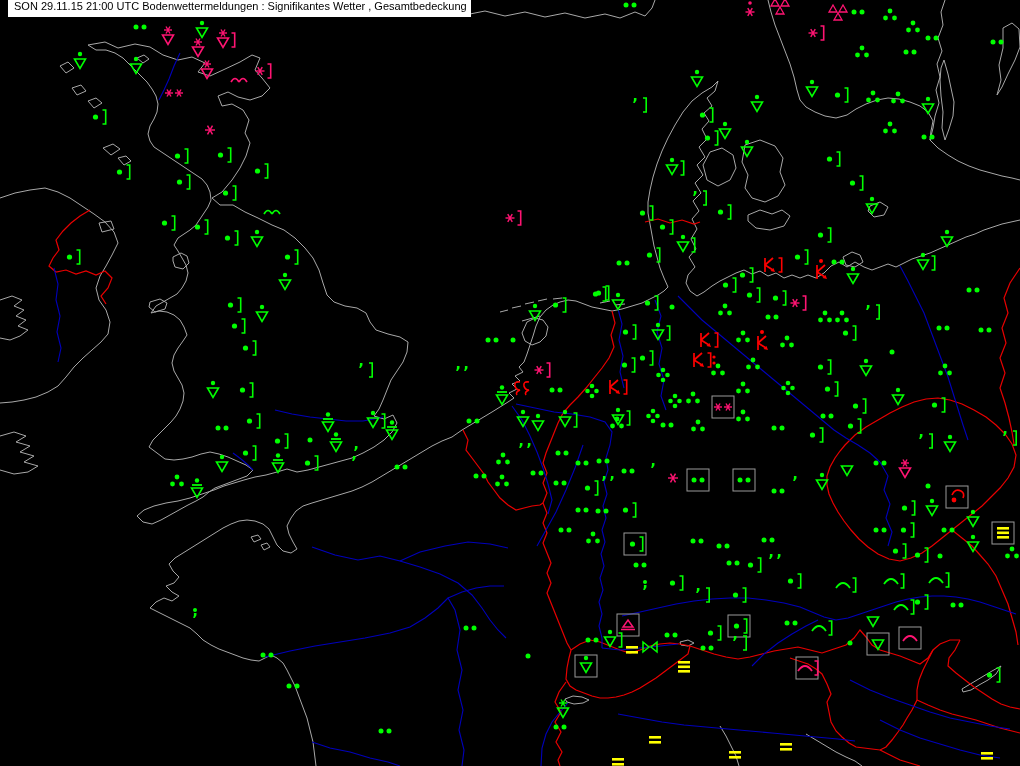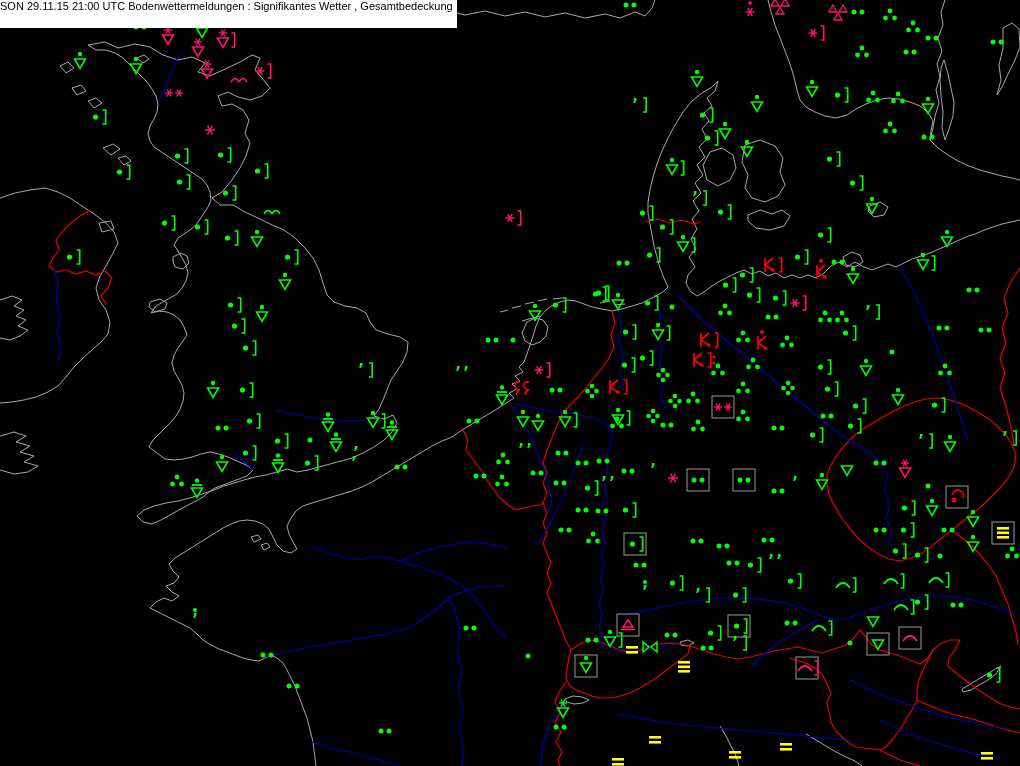--- a/index.html
+++ b/index.html
@@ -1,21 +1,21 @@
 <!DOCTYPE html>
 <html><head>
 <meta charset="utf-8">
 <style>
   html,body{margin:0;padding:0;background:#000;width:1020px;height:766px;overflow:hidden;}
   #stage{position:relative;width:1020px;height:766px;background:#000;font-family:"DejaVu Sans",sans-serif;}
   #map-svg{position:absolute;left:0;top:0;}
   #title-bar{
-    position:absolute;left:0;top:0;height:28px;background:#ffffff;color:#000;
+    position:absolute;left:8px;top:0;height:17px;background:#ffffff;color:#000;
     font-family:"Liberation Sans","DejaVu Sans",sans-serif;font-size:11px;line-height:13px;
-    padding:0 4px 0 0;white-space:nowrap;z-index:10;
+    padding:0 4px 0 6px;white-space:nowrap;z-index:10;
   }
   .coast{stroke:#a8a8a8;stroke-width:1;fill:none;}
   .border{stroke:#e80000;stroke-width:1.2;fill:none;}
   .river{stroke:#0000bb;stroke-width:1.1;fill:none;}
 </style>
 </head>
 <body>
 
 <div id="stage">
   <svg id="map-svg" width="1020" height="766" viewBox="0 0 1020 766">

